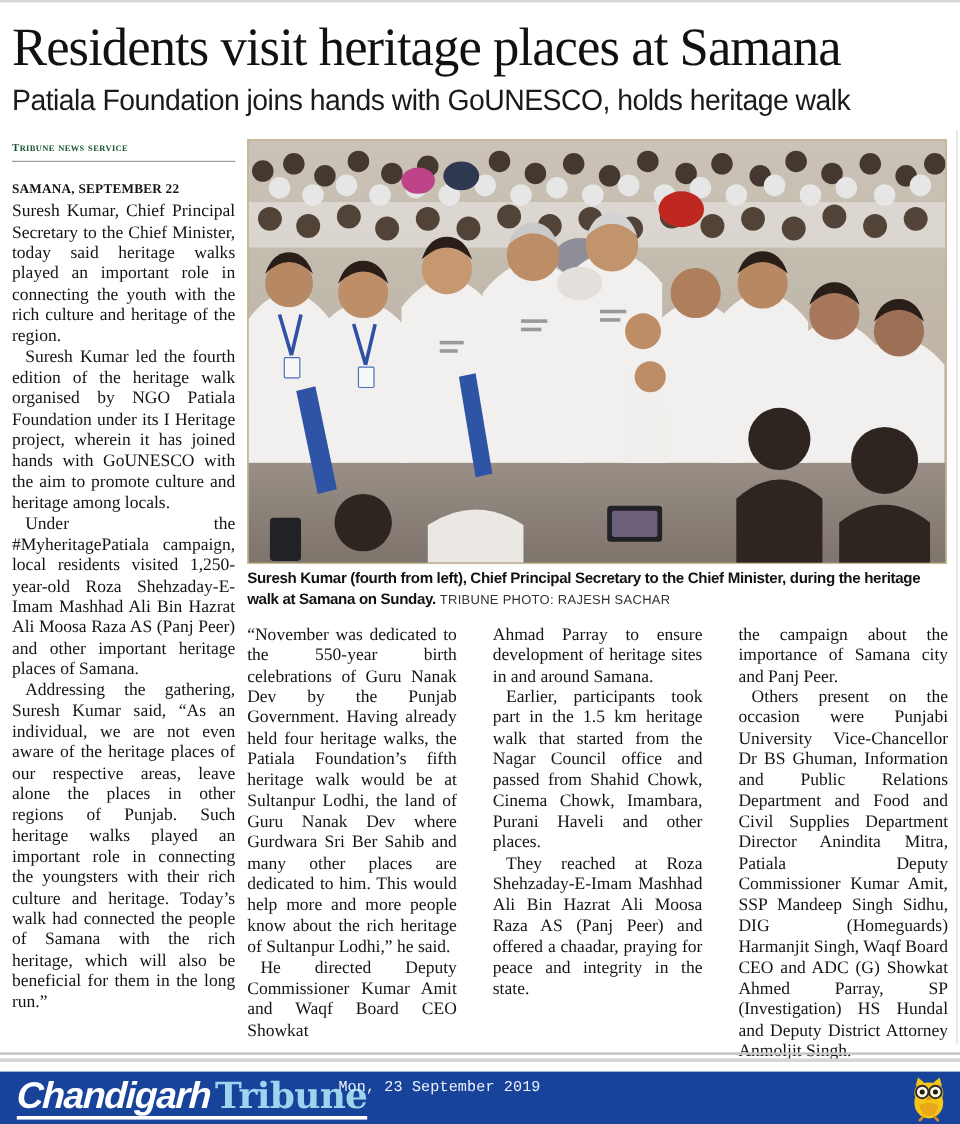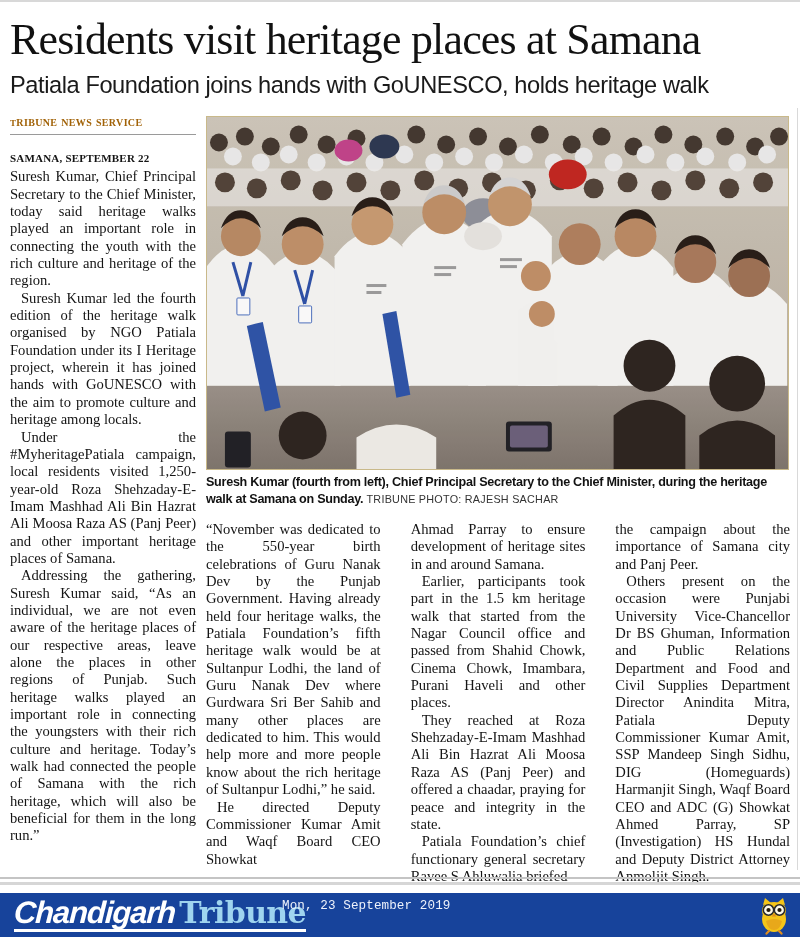--- a/index.html
+++ b/index.html
@@ -69,24 +69,24 @@
   }
 
   
   .byline-wrap {
     position: absolute;
     left: 10px; top: 114px;
     width: 186px;
   }
   .byline {
     font-family: "Liberation Serif", serif;
-    font-size: 14px;
+    font-size: 10px;
     font-weight: 700;
     letter-spacing: 0.35px;
-    color: #a16207;
+    color: #14532d;
     font-variant: small-caps;
     text-transform: lowercase;
   }
   .byline::first-letter { font-size: 13.5px; }
   .byline-rule {
     margin-top: 4px;
     border-top: 1px solid #9a9a9a;
     width: 186px;
   }
 
@@ -441,21 +441,20 @@
 
   <div class="lower-cols">
     <div class="lower-col">
       <p class="story-p first">“November was dedicated to the 550-year birth celebrations of Guru Nanak Dev by the Punjab Government. Having already held four heritage walks, the Patiala Foundation’s fifth heritage walk would be at Sultanpur Lodhi, the land of Guru Nanak Dev where Gurdwara Sri Ber Sahib and many other places are dedicated to him. This would help more and more people know about the rich heritage of Sultanpur Lodhi,” he said.</p>
       <p class="story-p indent">He directed Deputy Commissioner Kumar Amit and Waqf Board CEO Showkat</p>
     </div>
     <div class="lower-col">
       <p class="story-p first">Ahmad Parray to ensure development of heritage sites in and around Samana.</p>
       <p class="story-p indent">Earlier, participants took part in the 1.5 km heritage walk that started from the Nagar Council office and passed from Shahid Chowk, Cinema Chowk, Imambara, Purani Haveli and other places.</p>
       <p class="story-p indent">They reached at Roza Shehzaday-E-Imam Mashhad Ali Bin Hazrat Ali Moosa Raza AS (Panj Peer) and offered a chaadar, praying for peace and integrity in the state.</p>
-      <p class="story-p indent">Patiala Foundation’s chief functionary general secretary Ravee S Ahluwalia briefed</p>
     </div>
     <div class="lower-col">
       <p class="story-p first">the campaign about the importance of Samana city and Panj Peer.</p>
       <p class="story-p indent">Others present on the occasion were Punjabi University Vice-Chancellor Dr BS Ghuman, Information and Public Relations Department and Food and Civil Supplies Department Director Anindita Mitra, Patiala Deputy Commissioner Kumar Amit, SSP Mandeep Singh Sidhu, DIG (Homeguards) Harmanjit Singh, Waqf Board CEO and ADC (G) Showkat Ahmed Parray, SP (Investigation) HS Hundal and Deputy District Attorney Anmoljit Singh.</p>
     </div>
   </div>
 
   <div class="footer-sep"></div>
   <div class="footer-sep2"></div>
 

